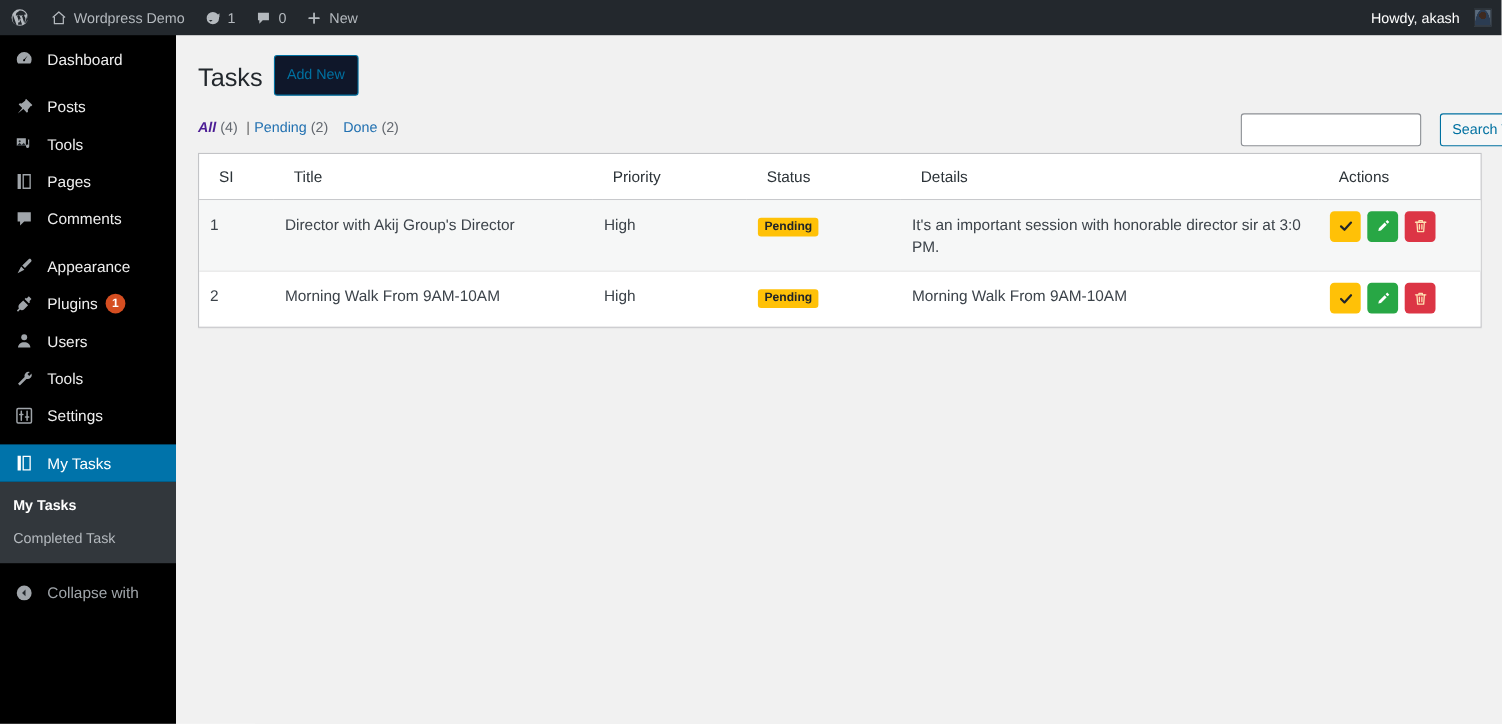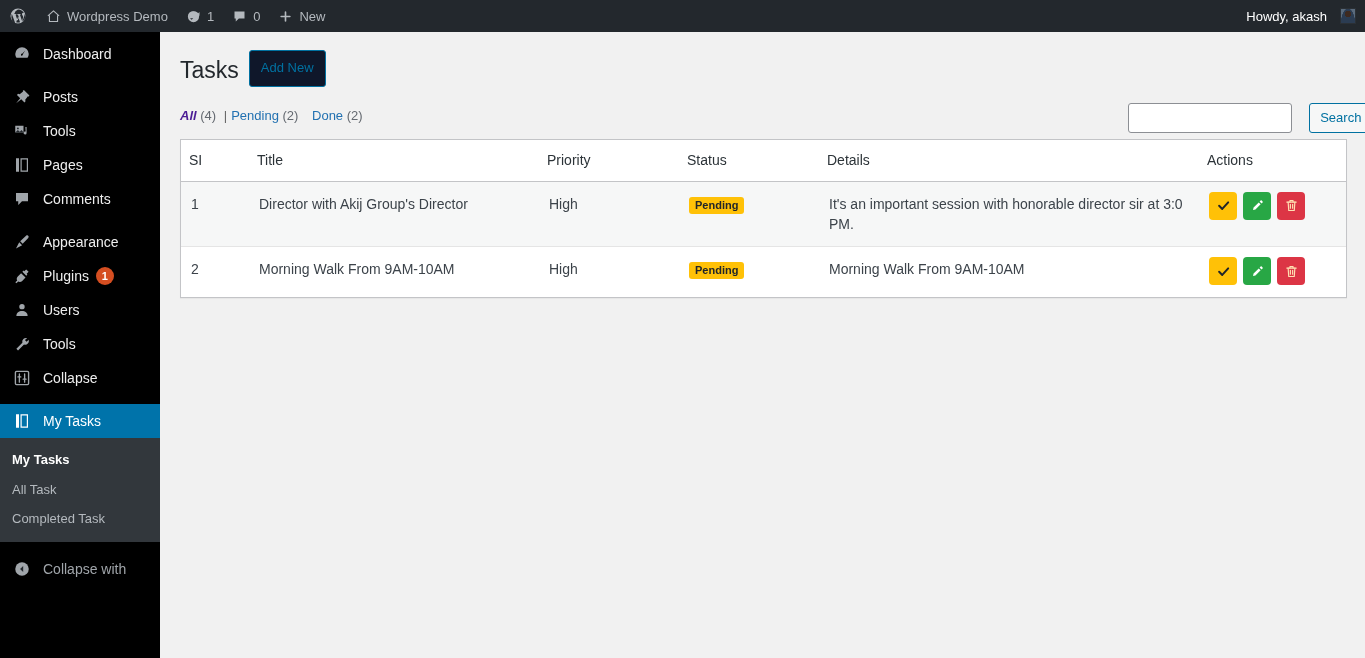--- a/index.html
+++ b/index.html
@@ -196,21 +196,21 @@
     border: 1px solid #c3c4c7;
     box-shadow: 0 1px 1px rgba(0,0,0,.04);
     font-size: 14px;
     color: #2c3338;
     table-layout: fixed;
   }
   table.wp-list-table thead th {
     text-align: left;
     font-weight: 400;
     color: #2c3338;
-    padding: 12px 8px;
+    padding: 12px 18px;
     border-bottom: 1px solid #c3c4c7;
     font-size: 14px;
     line-height: 1.2;
     vertical-align: middle;
   }
   table.wp-list-table tbody td {
     padding: 12px 10px;
     vertical-align: top;
     line-height: 1.45;
     color: #3c434a;
@@ -398,38 +398,37 @@
   </div>
 
   <div class="menu-item">
     <span class="mi-ico">
       <svg class="icon-svg" width="18" height="18" viewBox="0 0 24 24" fill="none" stroke="currentColor" stroke-width="1.8">
         <rect x="3.2" y="3.2" width="17.6" height="17.6" rx="1.5"></rect>
         <path d="M8.5 6.5v11M15.5 6.5v11" stroke-linecap="round"></path>
         <path d="M6.6 10.5h3.8M13.6 13.5h3.8" stroke-linecap="round"></path>
       </svg>
     </span>
-    <span>Collapse</span>
+    <span>Settings</span>
   </div>
 
   <div class="menu-sep"></div>
 
   <div class="menu-item current">
     <span class="mi-ico">
       <svg class="icon-svg" width="18" height="18" viewBox="0 0 24 24" fill="currentColor">
         <path d="M4 3h4v18H4z"></path>
           <path d="M10 3h10v18H10zm1.6 1.6v14.8h6.8V4.6z"></path>
       </svg>
     </span>
     <span>My Tasks</span>
   </div>
 
   <div id="submenu">
     <span class="sub-item current">My Tasks</span>
-    <span class="sub-item">All Task</span>
     <span class="sub-item">Completed Task</span>
   </div>
 
   <div class="collapse-row">
     <span class="mi-ico">
       <svg class="icon-svg" width="18" height="18" viewBox="0 0 24 24" fill="currentColor">
         <circle cx="12" cy="12" r="9"></circle>
           <path d="M13.6 8 9.4 12l4.2 4z" fill="#23282d"></path>
       </svg>
     </span>

